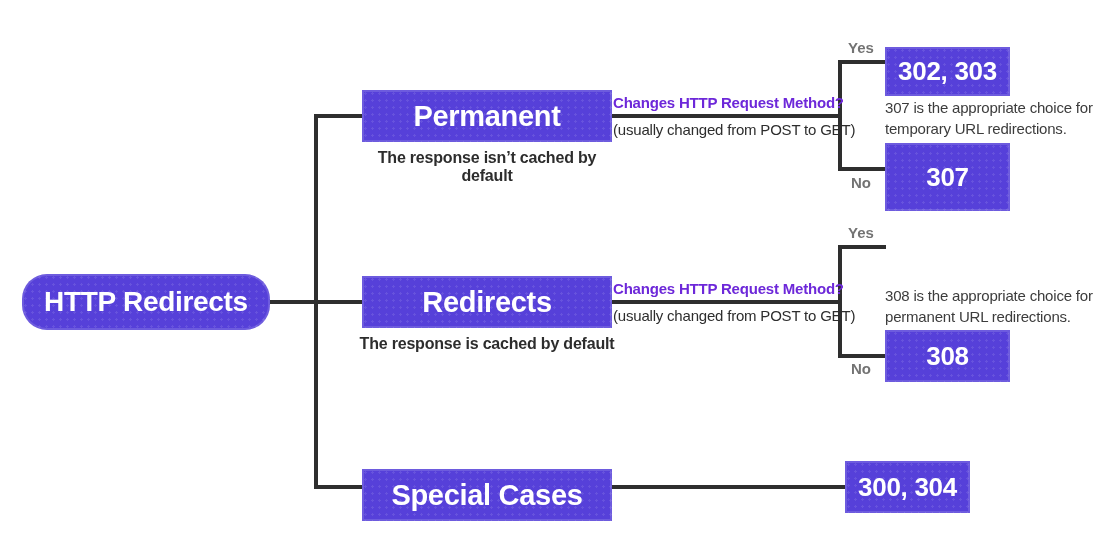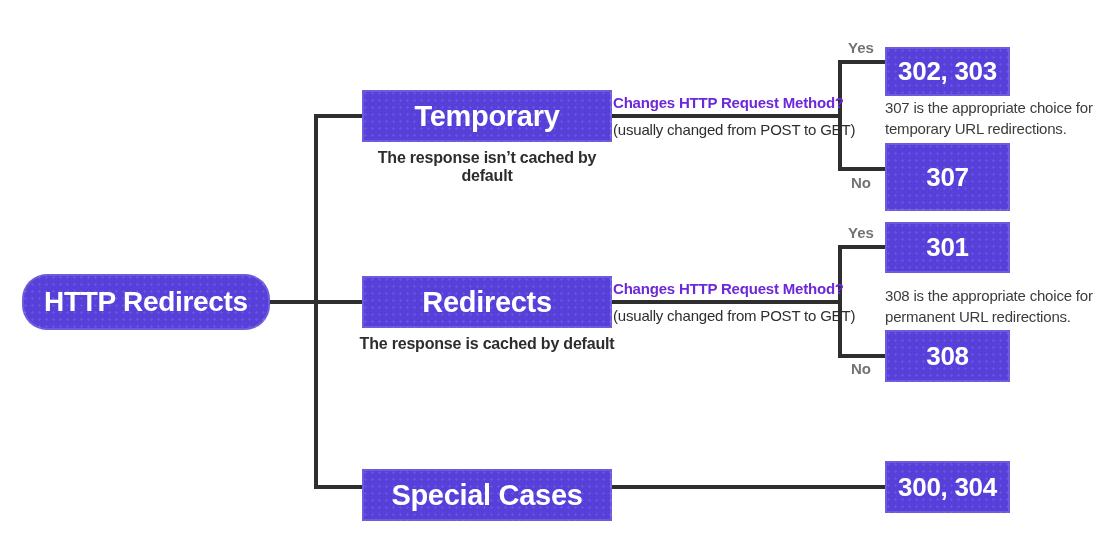--- a/index.html
+++ b/index.html
@@ -60,21 +60,21 @@
   <div class="line" style="left:838px; top:245px; width:48px; height:4px;"></div>
   <div class="line" style="left:838px; top:354px; width:48px; height:4px;"></div>
 
   <div class="line" style="left:612px; top:485px; width:273px; height:4px;"></div>
 
   <div class="pbox box-lg" style="left:22px; top:274px; width:248px; height:56px; font-size:28px;border-radius:25px;">
     <span>HTTP Redirects</span>
   </div>
 
   <div class="pbox box-lg" style="left:362px; top:90px; width:250px; height:52px;">
-    <span>Temporary</span>
+    <span>Permanent</span>
   </div>
   <div class="caption" style="left:352px; top:149px; width:270px;">The response isn’t cached by default</div>
   <div class="q-main" style="left:613px; top:94px; width:228px;">Changes HTTP Request Method?</div>
   <div class="q-sub" style="left:613px; top:121px; width:228px;">(usually changed from POST to GET)</div>
   <div class="yn" style="left:838px; top:39px; width:46px;">Yes</div>
   <div class="yn" style="left:838px; top:174px; width:46px;">No</div>
   <div class="pbox box-code" style="left:885px; top:47px; width:125px; height:49px;">
     <span>302, 303</span>
   </div>
   <div class="note" style="left:885px; top:98px; width:235px;">307 is the appropriate choice for temporary URL redirections.</div>
@@ -83,28 +83,25 @@
   </div>
 
   <div class="pbox box-lg" style="left:362px; top:276px; width:250px; height:52px;">
     <span>Redirects</span>
   </div>
   <div class="caption" style="left:352px; top:335px; width:270px;">The response is cached by default</div>
   <div class="q-main" style="left:613px; top:280px; width:228px;">Changes HTTP Request Method?</div>
   <div class="q-sub" style="left:613px; top:307px; width:228px;">(usually changed from POST to GET)</div>
   <div class="yn" style="left:838px; top:224px; width:46px;">Yes</div>
   <div class="yn" style="left:838px; top:360px; width:46px;">No</div>
-  <div class="pbox box-code" style="left:885px; top:222px; width:125px; height:51px;">
-    <span>301</span>
-  </div>
   <div class="note" style="left:885px; top:286px; width:235px;">308 is the appropriate choice for permanent URL redirections.</div>
   <div class="pbox box-code" style="left:885px; top:330px; width:125px; height:52px;">
     <span>308</span>
   </div>
 
   <div class="pbox box-lg" style="left:362px; top:461px; width:250px; height:52px;margin-top:8px;">
     <span>Special Cases</span>
   </div>
-  <div class="pbox box-code" style="left:885px; top:461px; width:125px; height:52px;">
+  <div class="pbox box-code" style="left:845px; top:461px; width:125px; height:52px;">
     <span>300, 304</span>
   </div>
 
 </div>
 
 </body></html>

